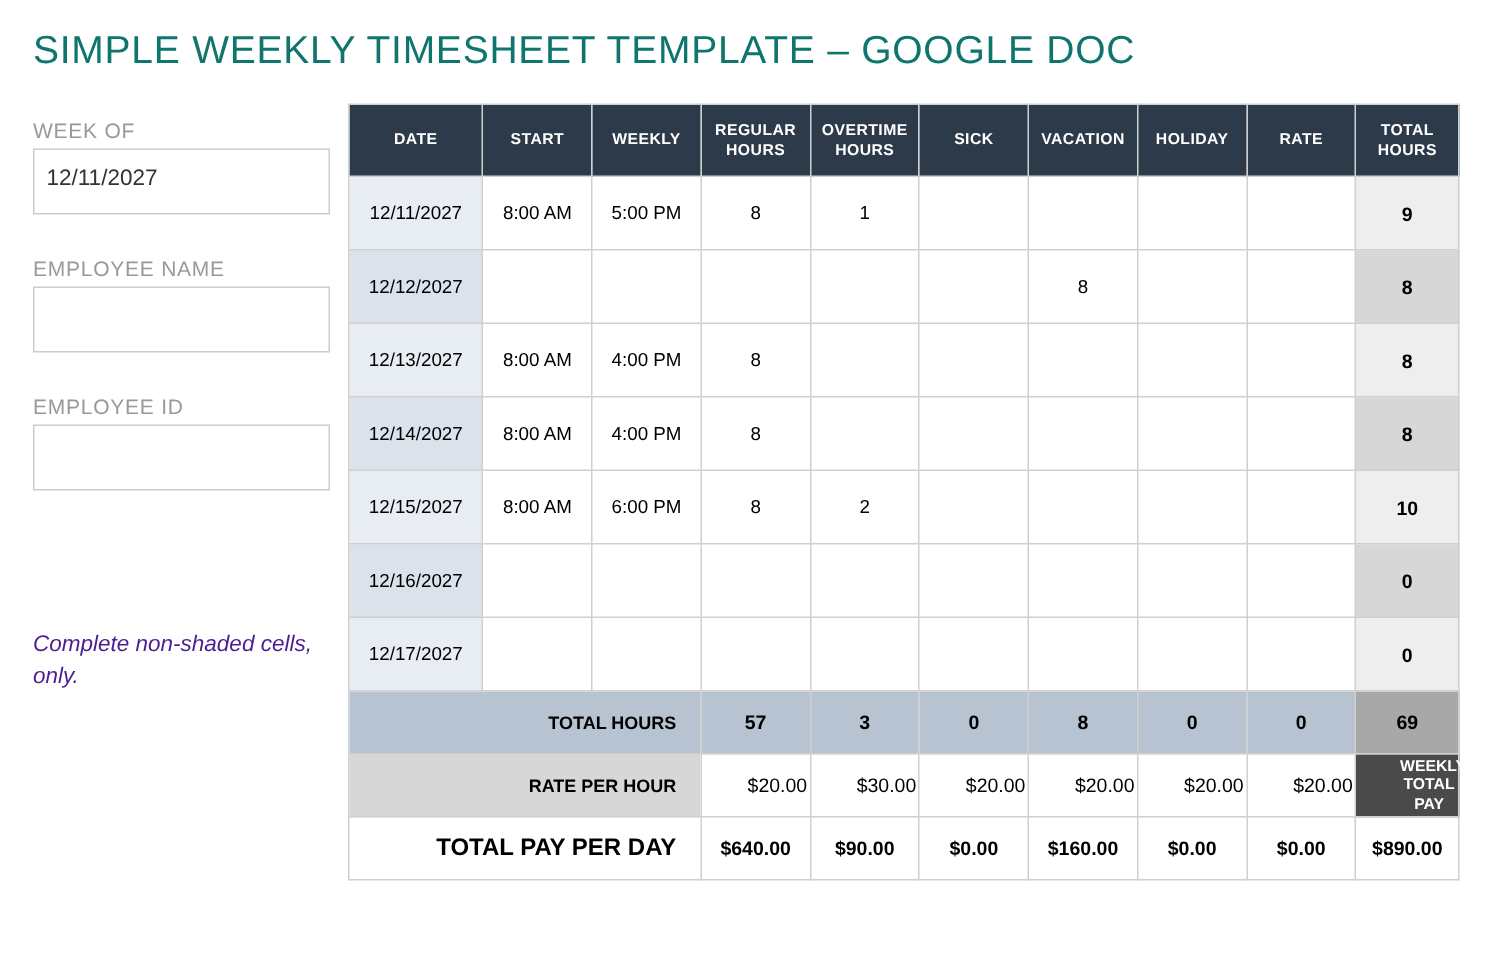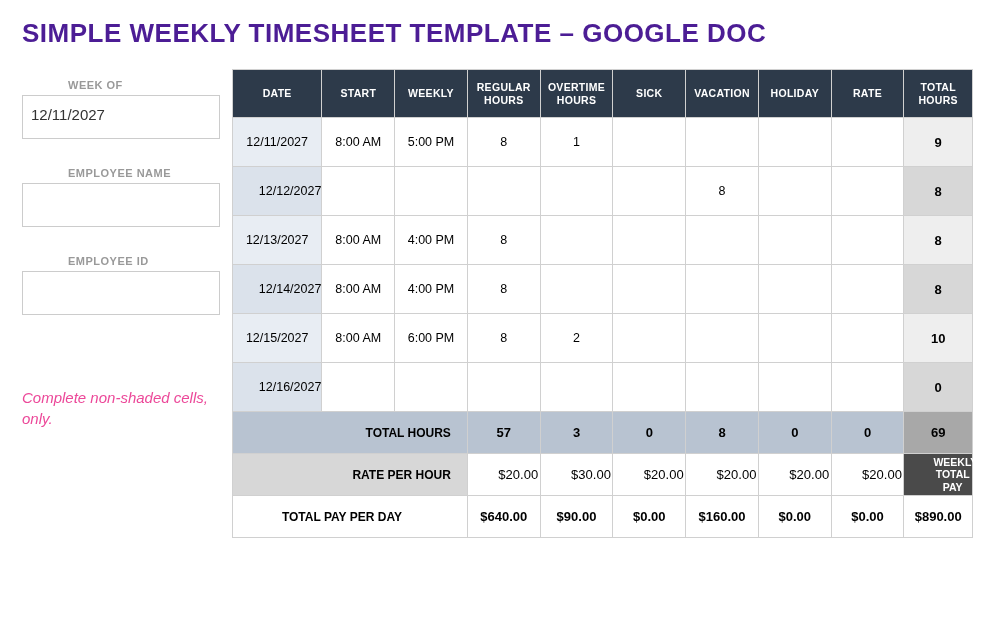--- a/index.html
+++ b/index.html
@@ -4,58 +4,57 @@
 <style>
 * { box-sizing: border-box; margin: 0; padding: 0; }
 body {
   font-family: -apple-system, BlinkMacSystemFont, "Segoe UI", Arial, sans-serif;
   background: #fff;
   padding: 18px 22px;
   width: 995px;
 }
 .title {
   font-size: 26px;
-  font-weight: 700;
-  color: #4c1d95;
+  font-weight: 400;
+  color: #0f766e;
   letter-spacing: 0.5px;
   margin-bottom: 20px;
 }
 .layout {
   display: flex;
   gap: 12px;
 }
 .sidebar {
   width: 198px;
   flex-shrink: 0;
   padding-top: 10px;
 }
 .field-label {
-  font-size: 11px;
-  font-weight: 700;
+  font-size: 14px;
+  font-weight: 400;
   color: #999;
   letter-spacing: 0.5px;
   margin-bottom: 4px;
   margin-top: 28px;
-  margin-left: 46px;
 }
 .field-label:first-child { margin-top: 0; }
 .field-box {
   border: 1px solid #ccc;
   height: 44px;
   width: 100%;
   padding: 10px 8px;
   font-size: 15px;
   color: #333;
   background: #fff;
 }
 .note {
   font-style: italic;
   font-size: 15px;
-  color: #ec4899;
-  margin-top: 72px;
+  color: #4c1d95;
+  margin-top: 92px;
   line-height: 1.4;
 }
 .main { flex: 1; }
 table {
   border-collapse: collapse;
   width: 100%;
   table-layout: fixed;
 }
 th, td {
   border: 1px solid #d0d0d0;
@@ -73,34 +72,34 @@
   letter-spacing: 0.3px;
   line-height: 1.2;
   height: 48px;
 }
 .col-date { width: 86px; }
 .col-start { width: 70px; }
 .col-finish { width: 70px; }
 .col-std { width: 70px; }
 .col-total { width: 66px; }
 td.date-cell { background: #e8edf3; }
-tr.alt td.date-cell { background: #dbe2eb; text-align: right; }
+tr.alt td.date-cell { background: #dbe2eb; }
 td.time-cell { background: #fff; }
 td.total-cell { background: #d7d7d7; font-weight: 700; font-size: 13px; }
 tr:not(.alt) td.total-cell { background: #eeeeee; }
 .divider-dash { border-right: 1px dashed #ccc !important; }
 .row-totalhours td { background: #b8c3d1; font-weight: 700; font-size: 13px; height: 42px; }
 .row-totalhours .label-cell { text-align: right; padding-right: 16px; font-size: 12px; }
 .row-totalhours .tot-last { background: #a8a8a8; }
 .row-rate td { background: #d7d7d7; font-size: 13px; height: 42px; padding-left: 29px; }
 .row-rate .label-cell { text-align: right; padding-right: 16px; font-weight: 700; font-size: 12px; }
 .row-rate .white { background: #fff; }
 .row-rate .wkly { background: #4a4a4a; color: #fff; font-weight: 700; font-size: 10.5px; line-height: 1.2; }
 .row-totalpay td { background: #fff; font-weight: 700; font-size: 13px; height: 42px; }
-.row-totalpay .label-cell { text-align: center; padding-right: 16px; font-size: 12px; }
+.row-totalpay .label-cell { text-align: right; padding-right: 16px; font-size: 16px; }
 </style>
 </head>
 <body>
 
 <div class="title">SIMPLE WEEKLY TIMESHEET TEMPLATE – GOOGLE DOC</div>
 
 <div class="layout">
   <div class="sidebar">
     <div class="field-label">WEEK OF</div>
     <div class="field-box">12/11/2027</div>
@@ -208,20 +207,32 @@
             <td class="time-cell"></td>
             <td class="time-cell divider-dash"></td>
             <td></td>
             <td></td>
             <td></td>
             <td></td>
             <td></td>
             <td></td>
             <td class="total-cell">0</td>
           </tr>
+          <tr>
+            <td class="date-cell">12/17/2027</td>
+            <td class="time-cell"></td>
+            <td class="time-cell divider-dash"></td>
+            <td></td>
+            <td></td>
+            <td></td>
+            <td></td>
+            <td></td>
+            <td></td>
+            <td class="total-cell">0</td>
+          </tr>
         </tbody>
       <tfoot>
         <tr class="row-totalhours">
           <td colspan="3" class="label-cell">TOTAL HOURS</td>
           <td>57</td>
           <td>3</td>
           <td>0</td>
           <td>8</td>
           <td>0</td>
           <td>0</td>

